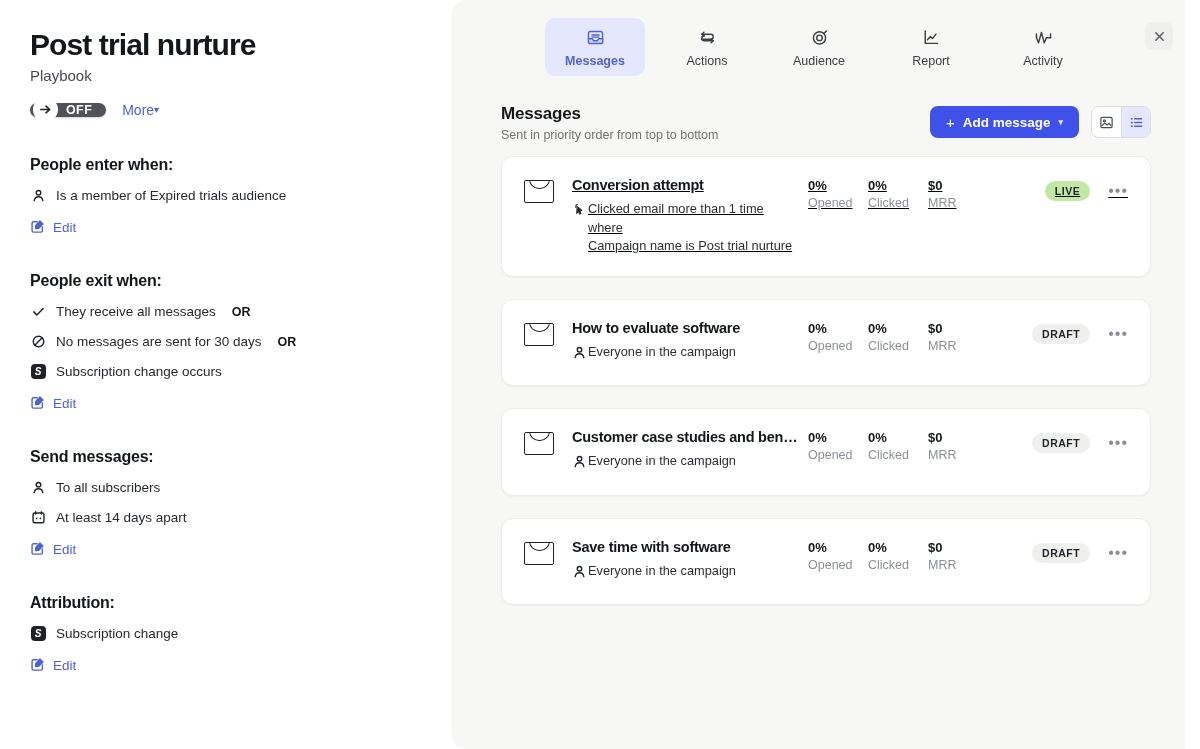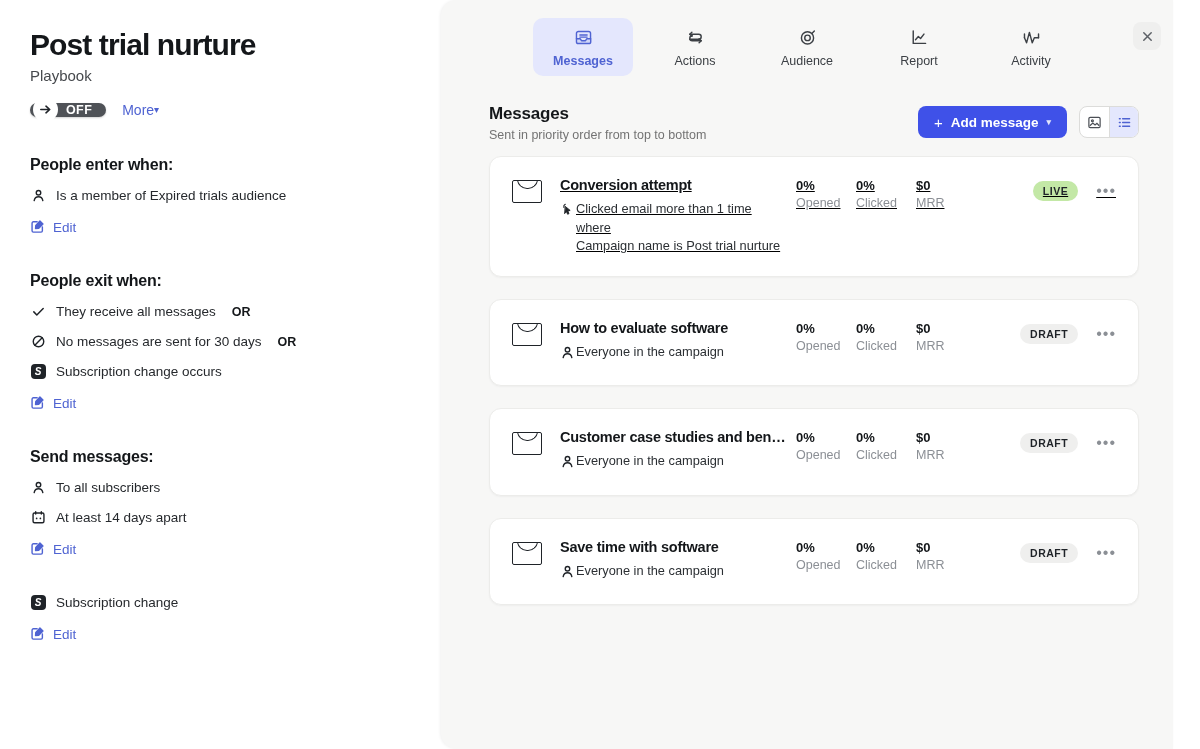--- a/index.html
+++ b/index.html
@@ -61,21 +61,21 @@
     color: #4f63d2; font-size: 13.5px; cursor: pointer; margin-top: 2px;
   }
   .s-badge {
     width: 15px; height: 15px; border-radius: 4px; background: #1f2328;
     color: #fff; font-size: 10px; font-weight: 700; display:flex;
     align-items:center; justify-content:center; font-style: italic;
   }
 
   
   .panel {
-    position: absolute; left: 441px; top: 0;
+    position: absolute; left: 453px; top: 0;
     width: 732px; height: 749px;
     background: #f7f7f6;
     border-top-left-radius: 16px; border-bottom-left-radius: 16px;
     box-shadow: -1px 0 3px rgba(0,0,0,.06);
     overflow: hidden;
   }
   .close-btn {
     position: absolute; right: 12px; top: 22px;
     width: 28px; height: 28px; border-radius: 8px;
     background: #efefee; display: flex; align-items: center; justify-content: center;
@@ -239,21 +239,21 @@
               </svg>
             </span>
             <span>At least 14 days apart</span>
           </div><span class="edit-link">
             <span><svg width="15" height="15" viewBox="0 0 16 16" fill="none" stroke="#4f63d2" stroke-width="1.5" stroke-linecap="round" stroke-linejoin="round">
                 <path d="M13.2 8.6v4a1.4 1.4 0 0 1-1.4 1.4H3.6a1.4 1.4 0 0 1-1.4-1.4V4.4A1.4 1.4 0 0 1 3.6 3h4"></path>
                 <path d="M10.6 2.2l3.2 3.2-4.5 4.5-3.4.3.3-3.4z" fill="#4f63d2" stroke="#4f63d2"></path>
               </svg></span>
             <span>Edit</span>
           </span></div>
-        <div class="section"><div class="sec-row">
+        <div class="section"><div class="sec-title">Attribution:</div><div class="sec-row">
             <span class="ic">
               <span class="s-badge">S</span>
             </span>
             <span>Subscription change</span>
           </div><span class="edit-link">
             <span><svg width="15" height="15" viewBox="0 0 16 16" fill="none" stroke="#4f63d2" stroke-width="1.5" stroke-linecap="round" stroke-linejoin="round">
                 <path d="M13.2 8.6v4a1.4 1.4 0 0 1-1.4 1.4H3.6a1.4 1.4 0 0 1-1.4-1.4V4.4A1.4 1.4 0 0 1 3.6 3h4"></path>
                 <path d="M10.6 2.2l3.2 3.2-4.5 4.5-3.4.3.3-3.4z" fill="#4f63d2" stroke="#4f63d2"></path>
               </svg></span>
             <span>Edit</span>

